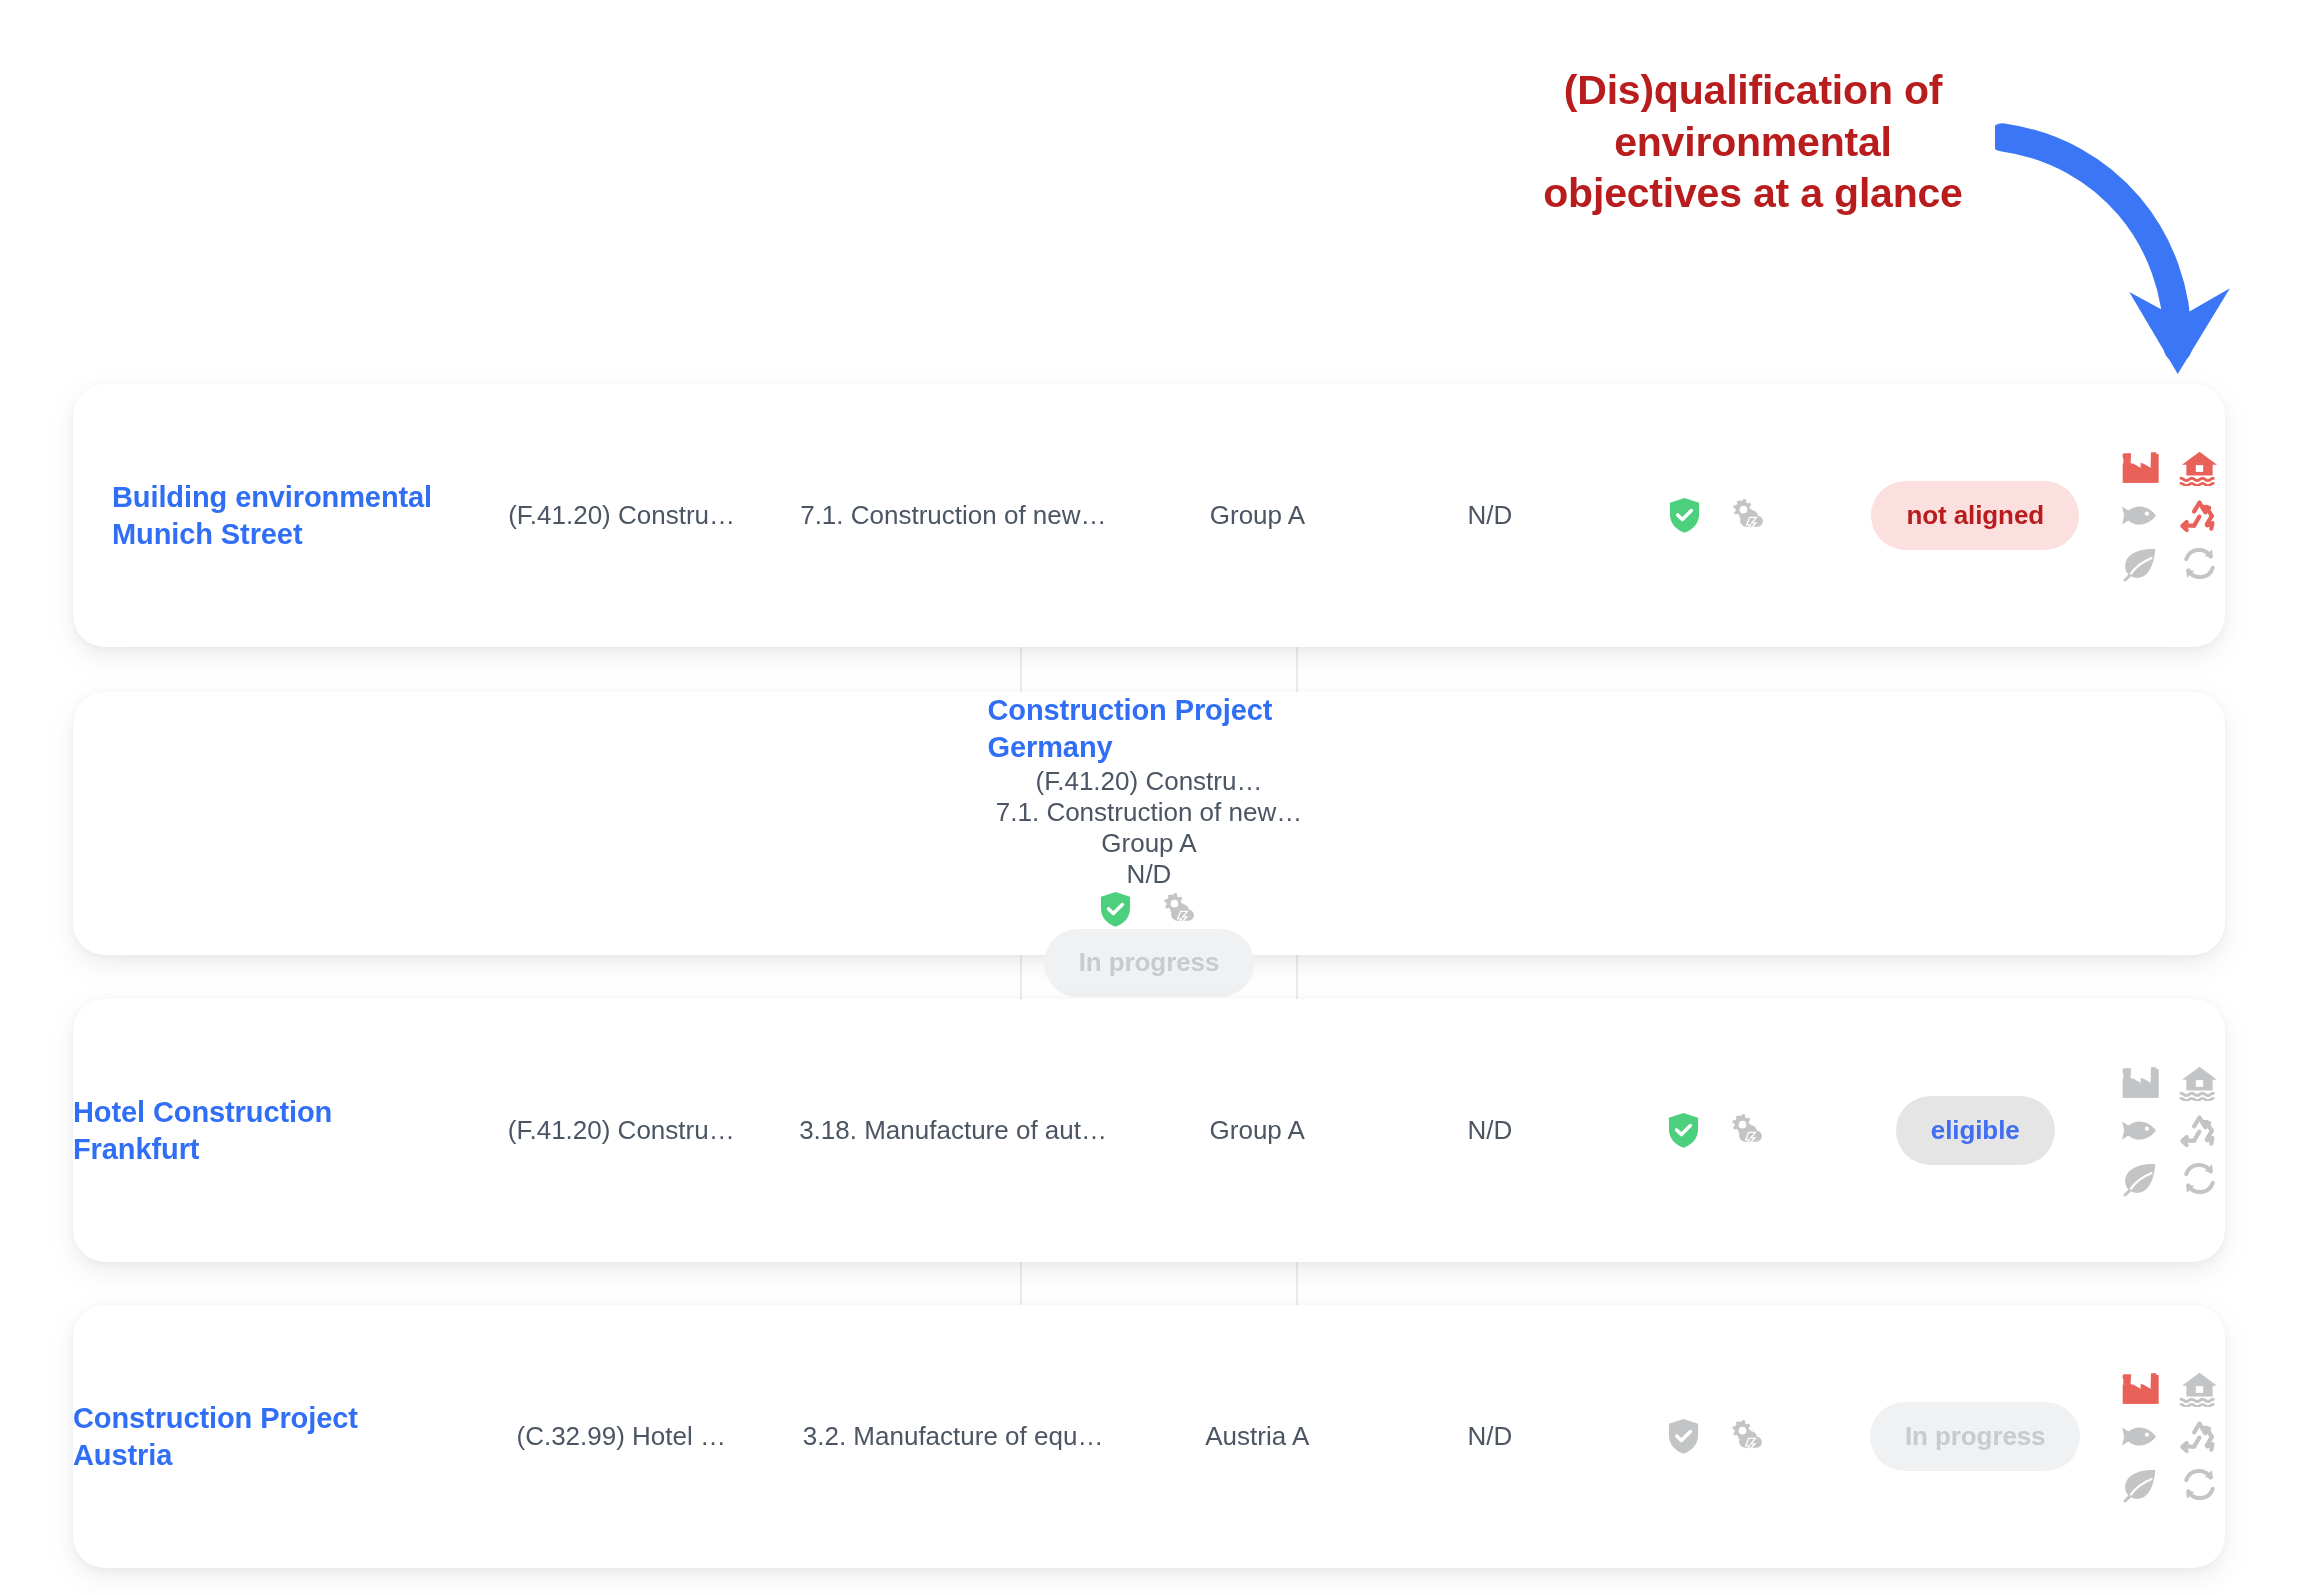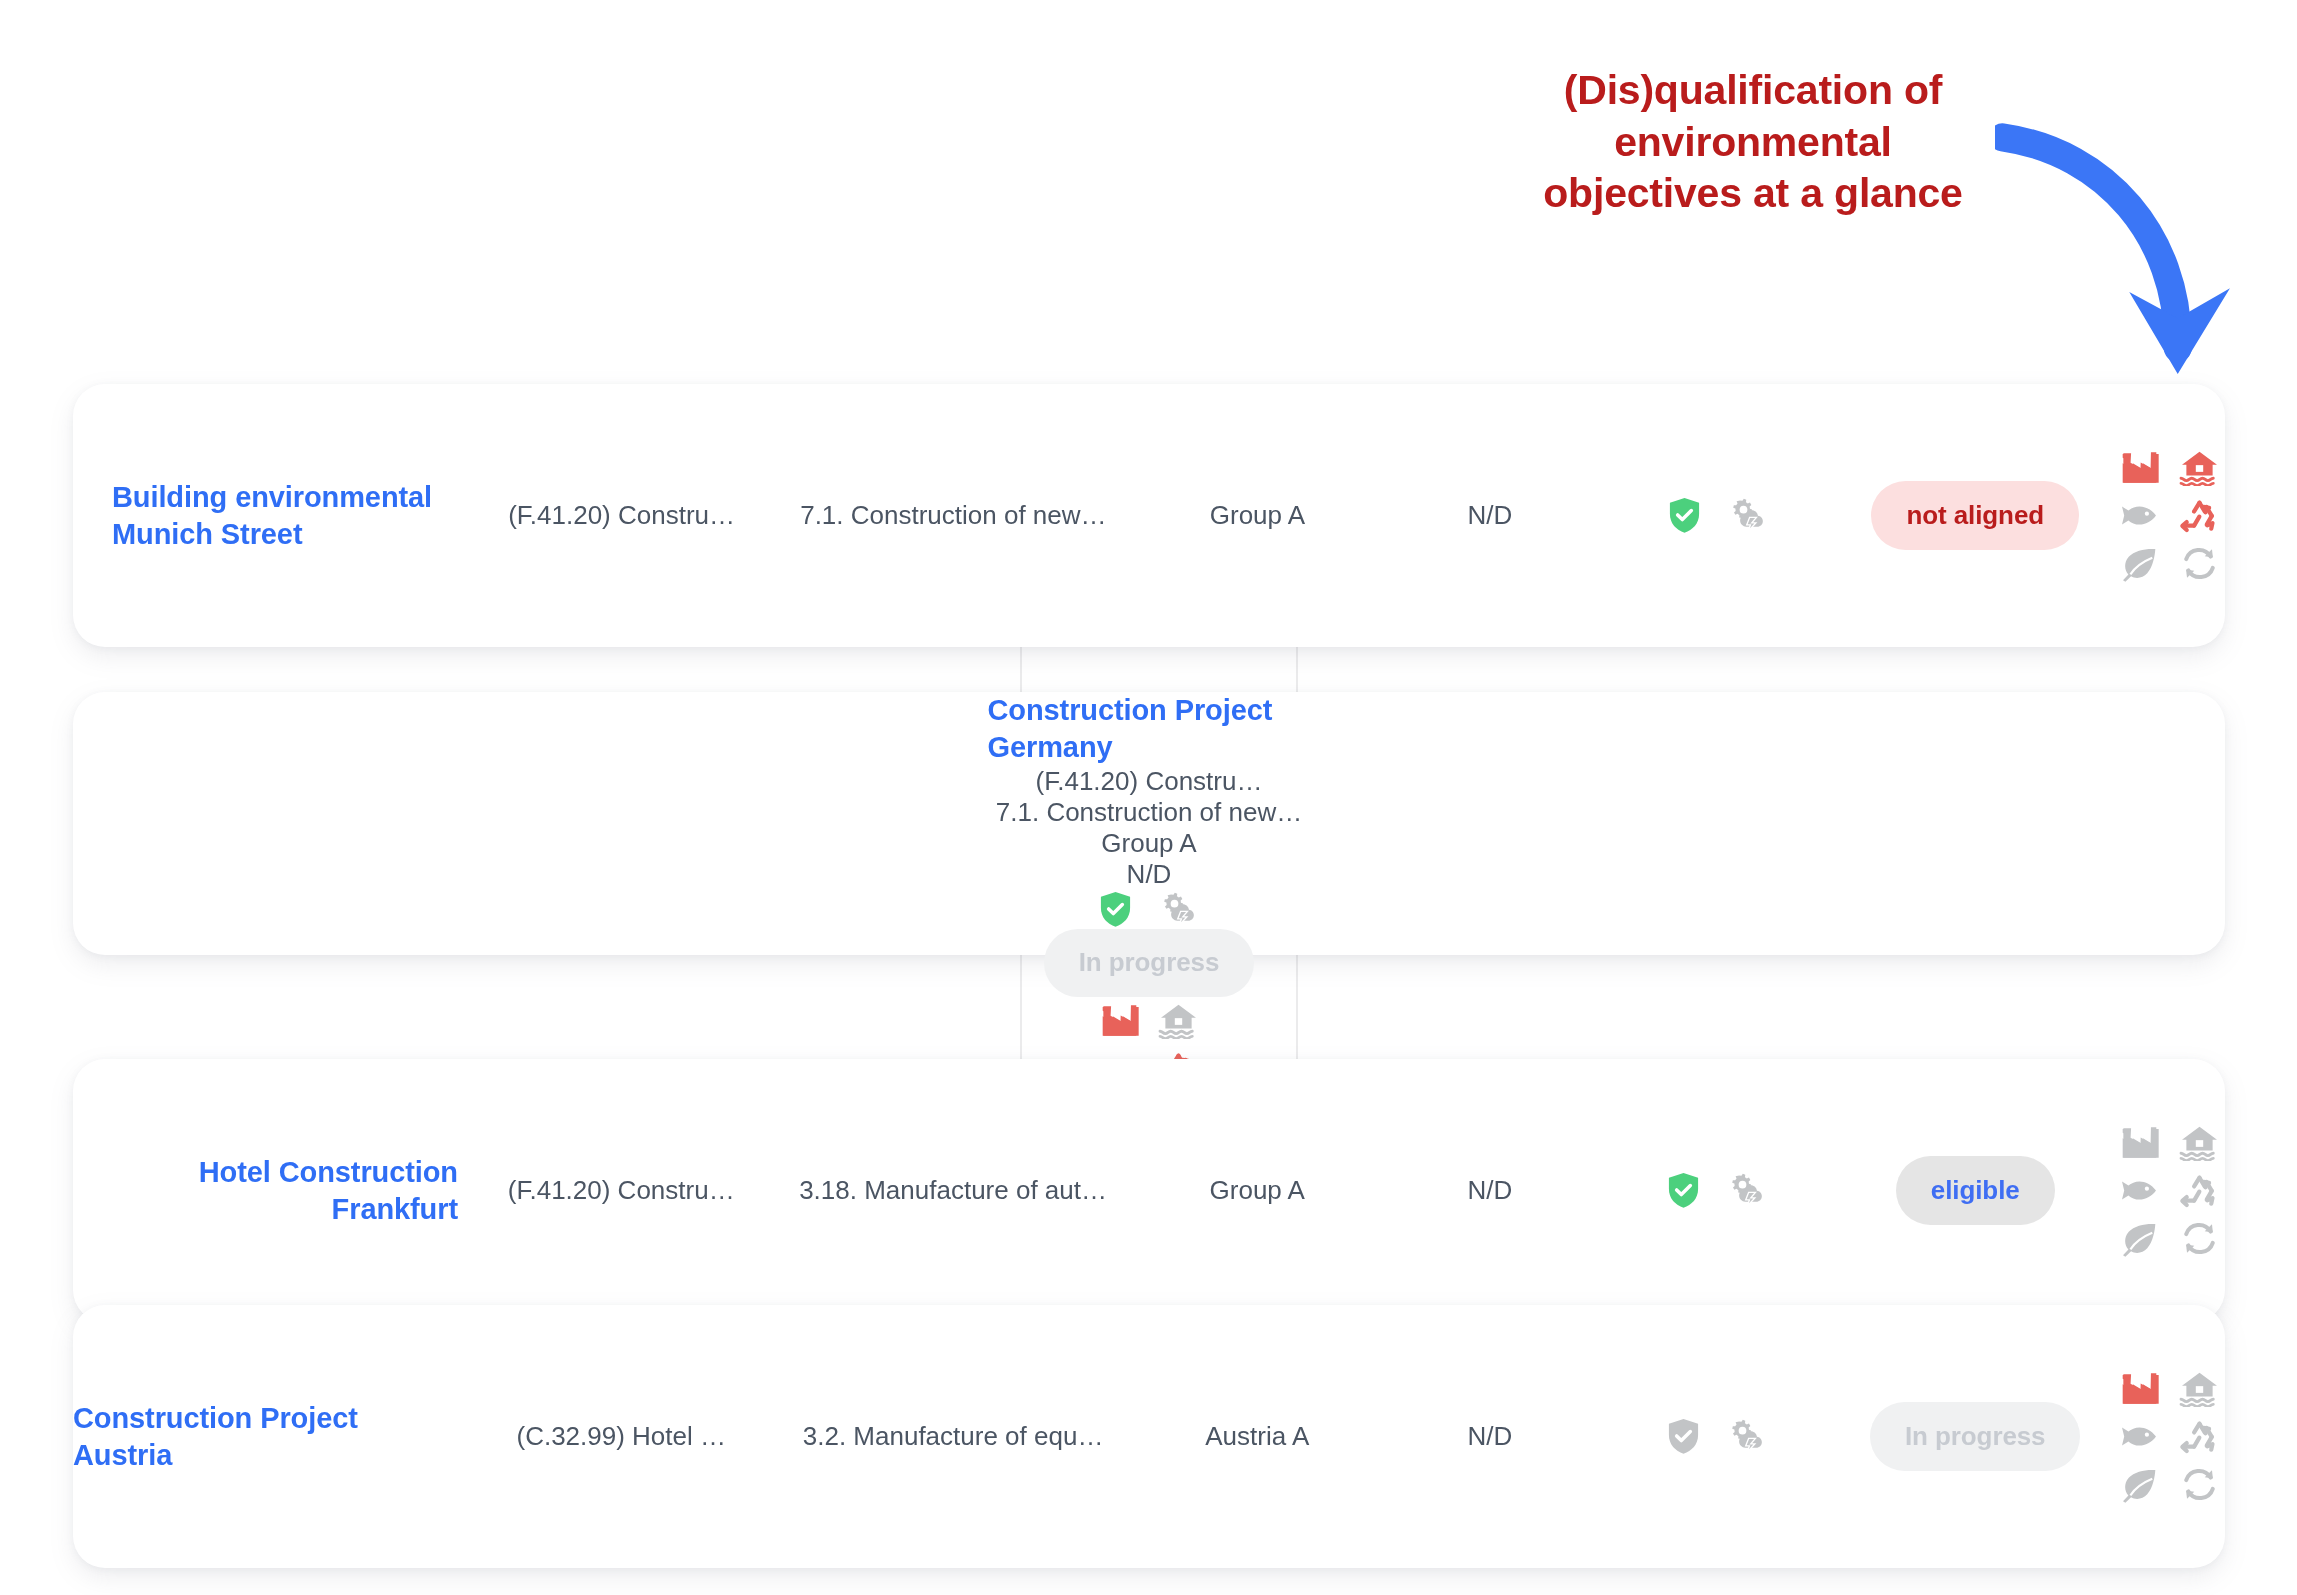--- a/index.html
+++ b/index.html
@@ -61,21 +61,21 @@
     border-radius: 32px;
     box-shadow: 0 9.3px 24px rgba(120, 126, 140, 0.13),
                 0 1.9px 7.5px rgba(120, 126, 140, 0.07);
     display: flex;
     align-items: center;
     z-index: 2;
   }
 
   .row-card.r1 { top: 384px;  height: 263px; }
   .row-card.r2 { top: 692px;  height: 263px; flex-direction: column; }
-  .row-card.r3 { top: 1059px; height: 263px; text-align: right; }
+  .row-card.r3 { top: 999px; height: 263px; }
   .row-card.r4 { top: 1305px; height: 263px; }
 
   
   .cell { display: flex; align-items: center; height: 100%; }
 
   .c-name {
     width: 401px;
     padding-left: 39px;
     padding-right: 11.2px;
     justify-content: flex-start;

